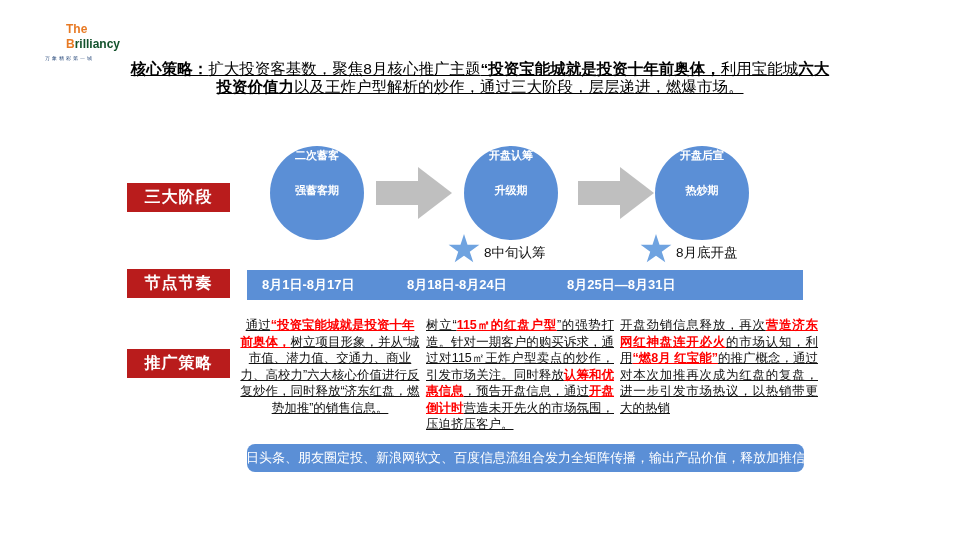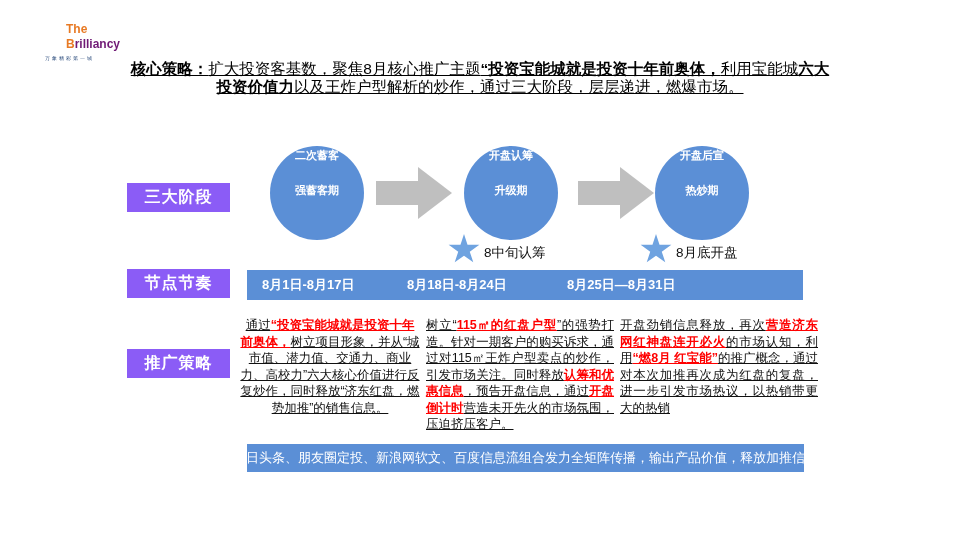--- a/index.html
+++ b/index.html
@@ -6,36 +6,36 @@
   .slide{
     position:relative;width:960px;height:540px;background:#ffffff;
     font-family:"Liberation Sans","DejaVu Sans",sans-serif;
     overflow:hidden;margin:0 auto;
   }
   
   .logo{position:absolute;left:30px;top:22px;width:120px;}
   .logo-en{margin-left:36px;font-size:12px;font-weight:bold;line-height:15px;}
   .logo-the{color:#E87A24;text-align:center;}
   .logo-b{color:#E87A24;}
-  .logo-rest{color:#701a75;}
+  .logo-rest{color:#14532d;}
   .logo-cn{display:flex;align-items:flex-start;margin-top:1px;}
   .logo-city{font-size:8px;color:#2A4B7C;width:10px;line-height:9px;word-break:break-all;margin-top:5px;font-weight:bold;}
   .logo-name{font-size:23px;font-weight:bold;color:#2A4B7C;letter-spacing:1px;}
   .logo-tagline{font-size:5px;color:#2A4B7C;letter-spacing:2px;margin-left:15px;margin-top:3px;white-space:nowrap;}
   
   .title{
     position:absolute;left:130px;width:700px;top:60px;
     text-align:center;font-size:15.5px;line-height:18px;color:#000;
   }
   .title span{text-decoration:underline;}
   .seg-bold{font-weight:bold;}
   .seg-red{color:#FF0000;font-weight:bold;}
   
   .row-label{
-    position:absolute;left:127px;width:103px;height:29px;background:#8b5cf6;
+    position:absolute;left:127px;width:103px;height:29px;background:#b91c1c;
     color:#fff;font-weight:bold;font-size:16px;
     display:flex;align-items:center;justify-content:center;letter-spacing:1px;
   }
   
   .circle{
     position:absolute;top:146px;width:94px;height:94px;border-radius:50%;
     background:#5B8FD6;color:#fff;font-weight:bold;font-size:11px;line-height:19px;
     display:flex;flex-direction:column;align-items:center;text-align:center;gap:16px;
   }
   
@@ -57,21 +57,21 @@
   .d1{left:15px;} .d2{left:160px;} .d3{left:320px;}
   
   .col{position:absolute;top:317px;font-size:12.5px;line-height:16.5px;color:#111;}
   .col span{text-decoration:underline;}
   .col-1{left:240px;width:180px;text-align:center;}
   .col-2{left:426px;width:188px;text-align:justify;}
   .col-3{left:620px;width:198px;text-align:justify;}
   
   .actions-bar{
     position:absolute;left:247px;top:444px;width:557px;height:28px;background:#5B8FD6;
-    color:#fff;font-size:13px;display:flex;align-items:center;justify-content:center;white-space:nowrap;
+    color:#fff;font-size:13px;display:flex;align-items:center;justify-content:center;white-space:nowrap;border-radius:8px;
   }
 </style>
 </head>
 <body>
 
 <div class="slide">
 
   <div class="logo">
     <div class="logo-en">
       <span class="logo-the">The</span>

